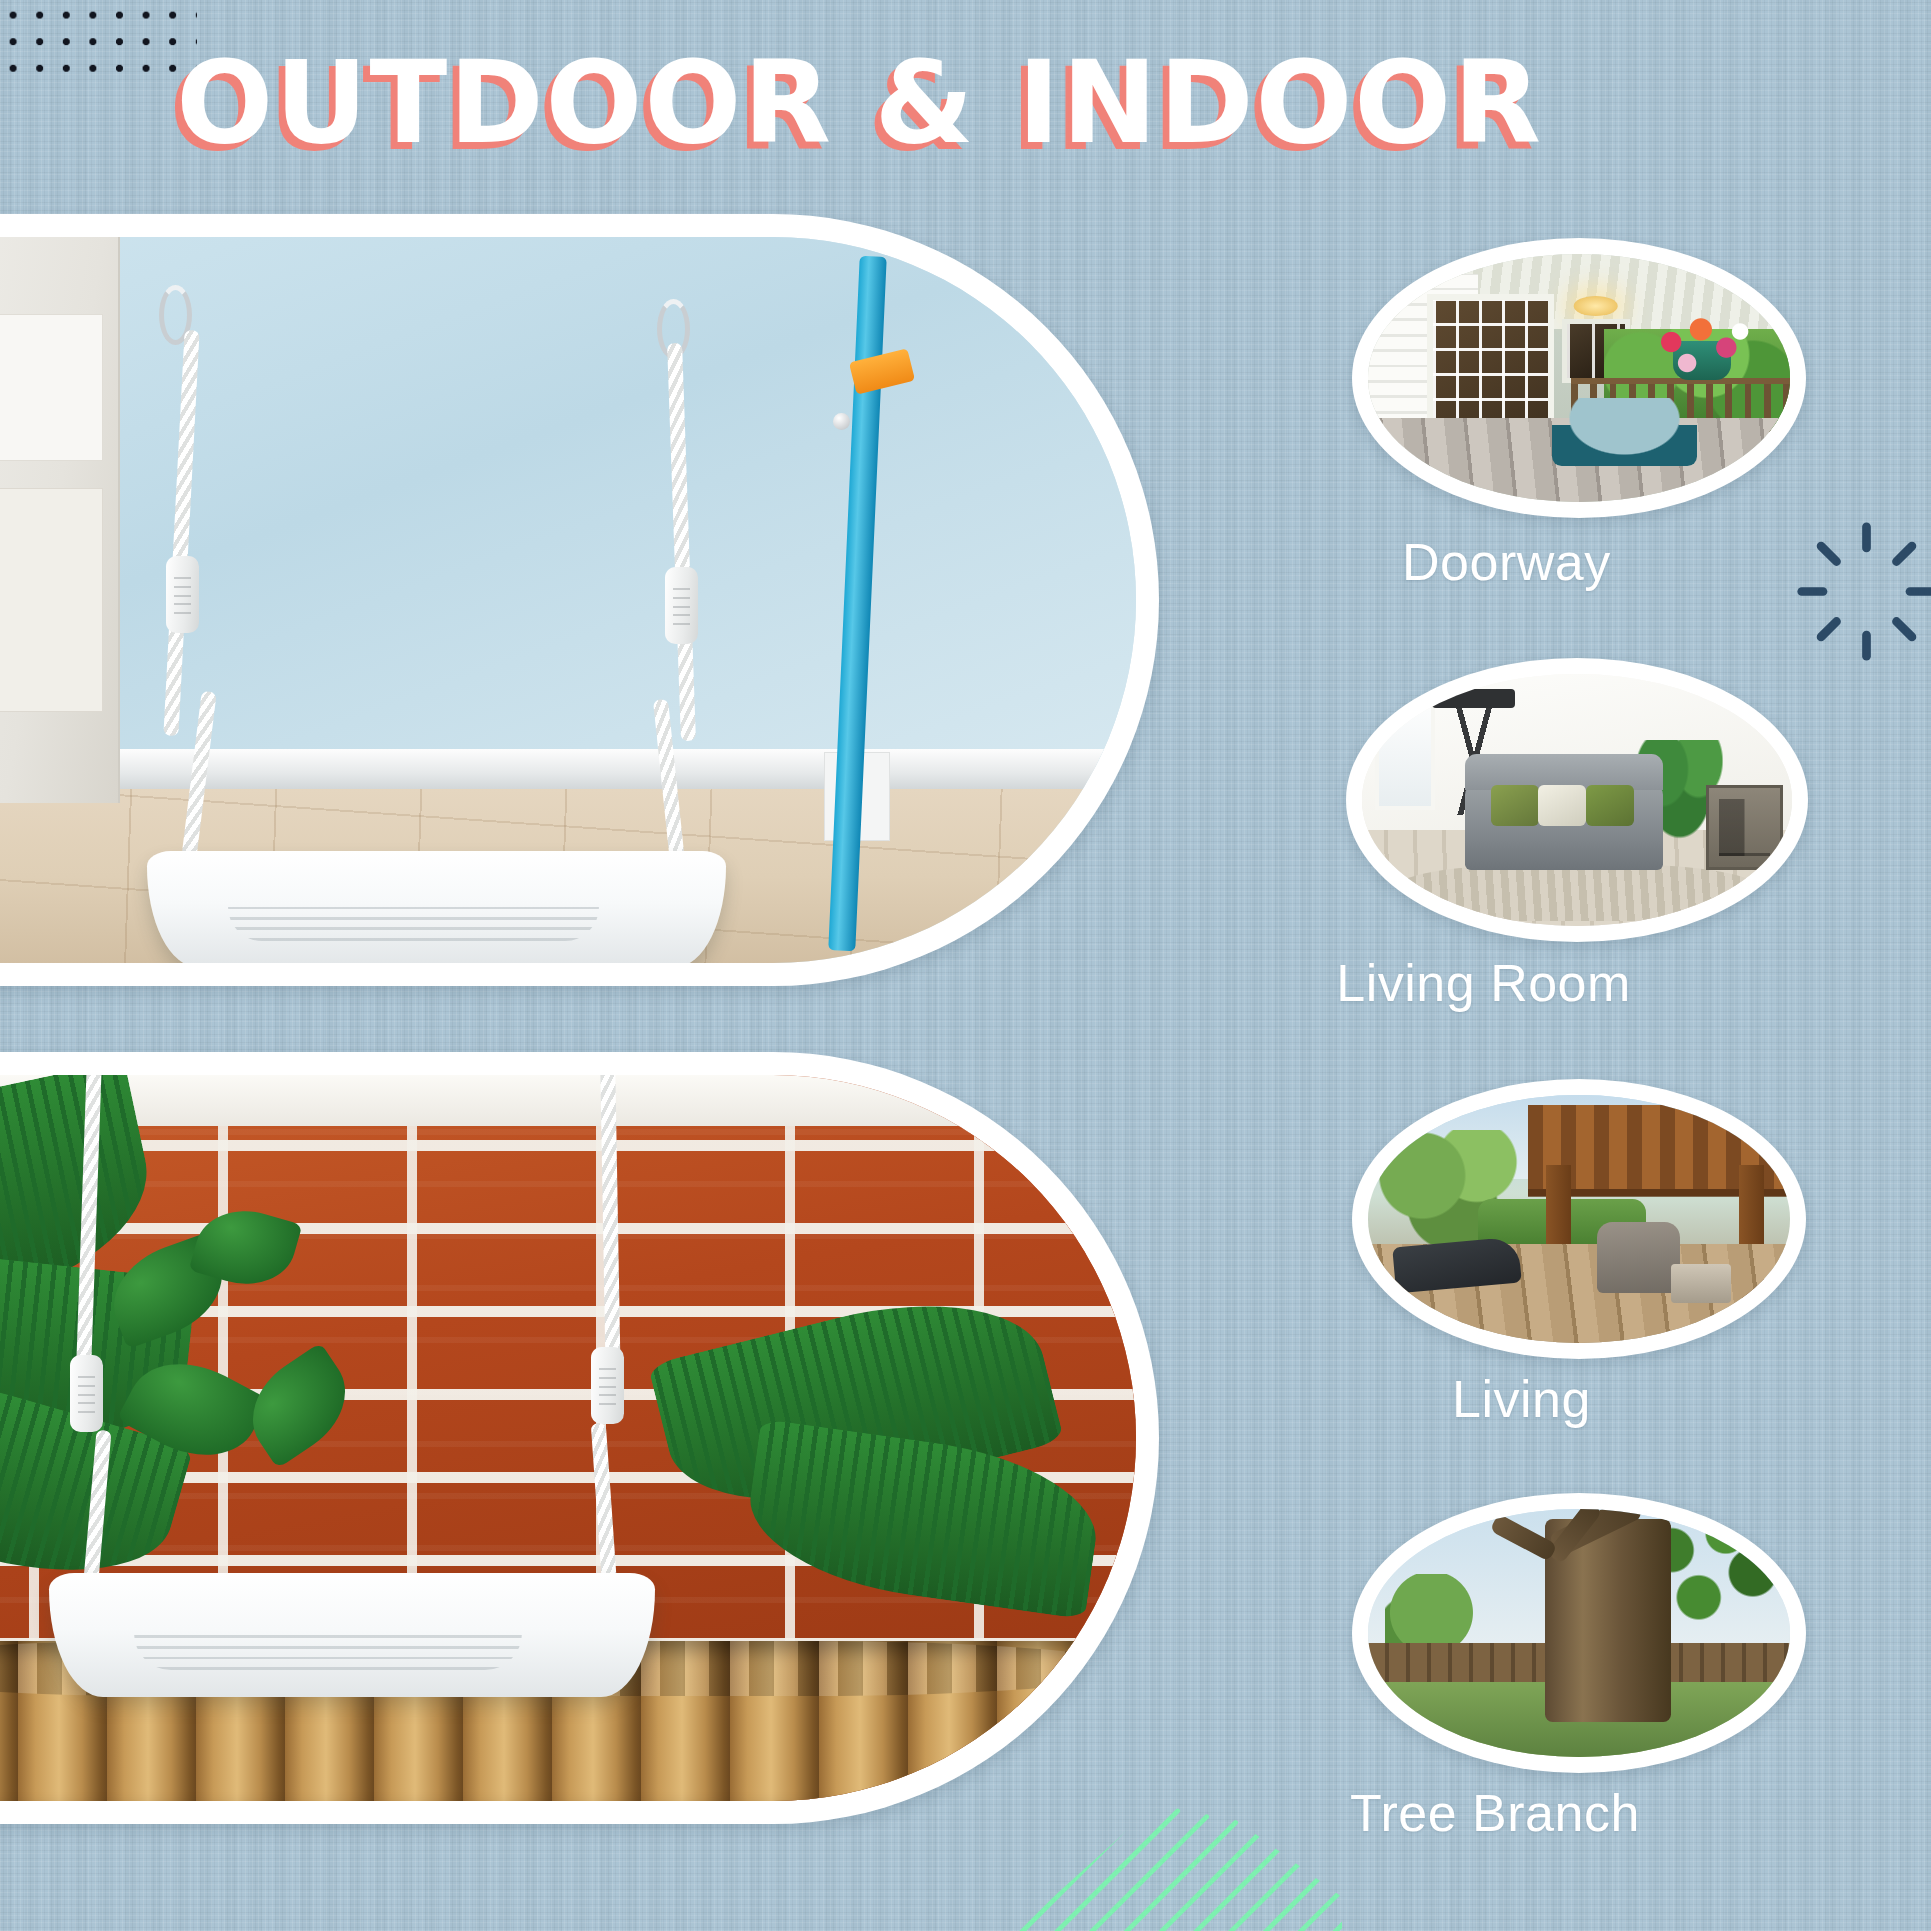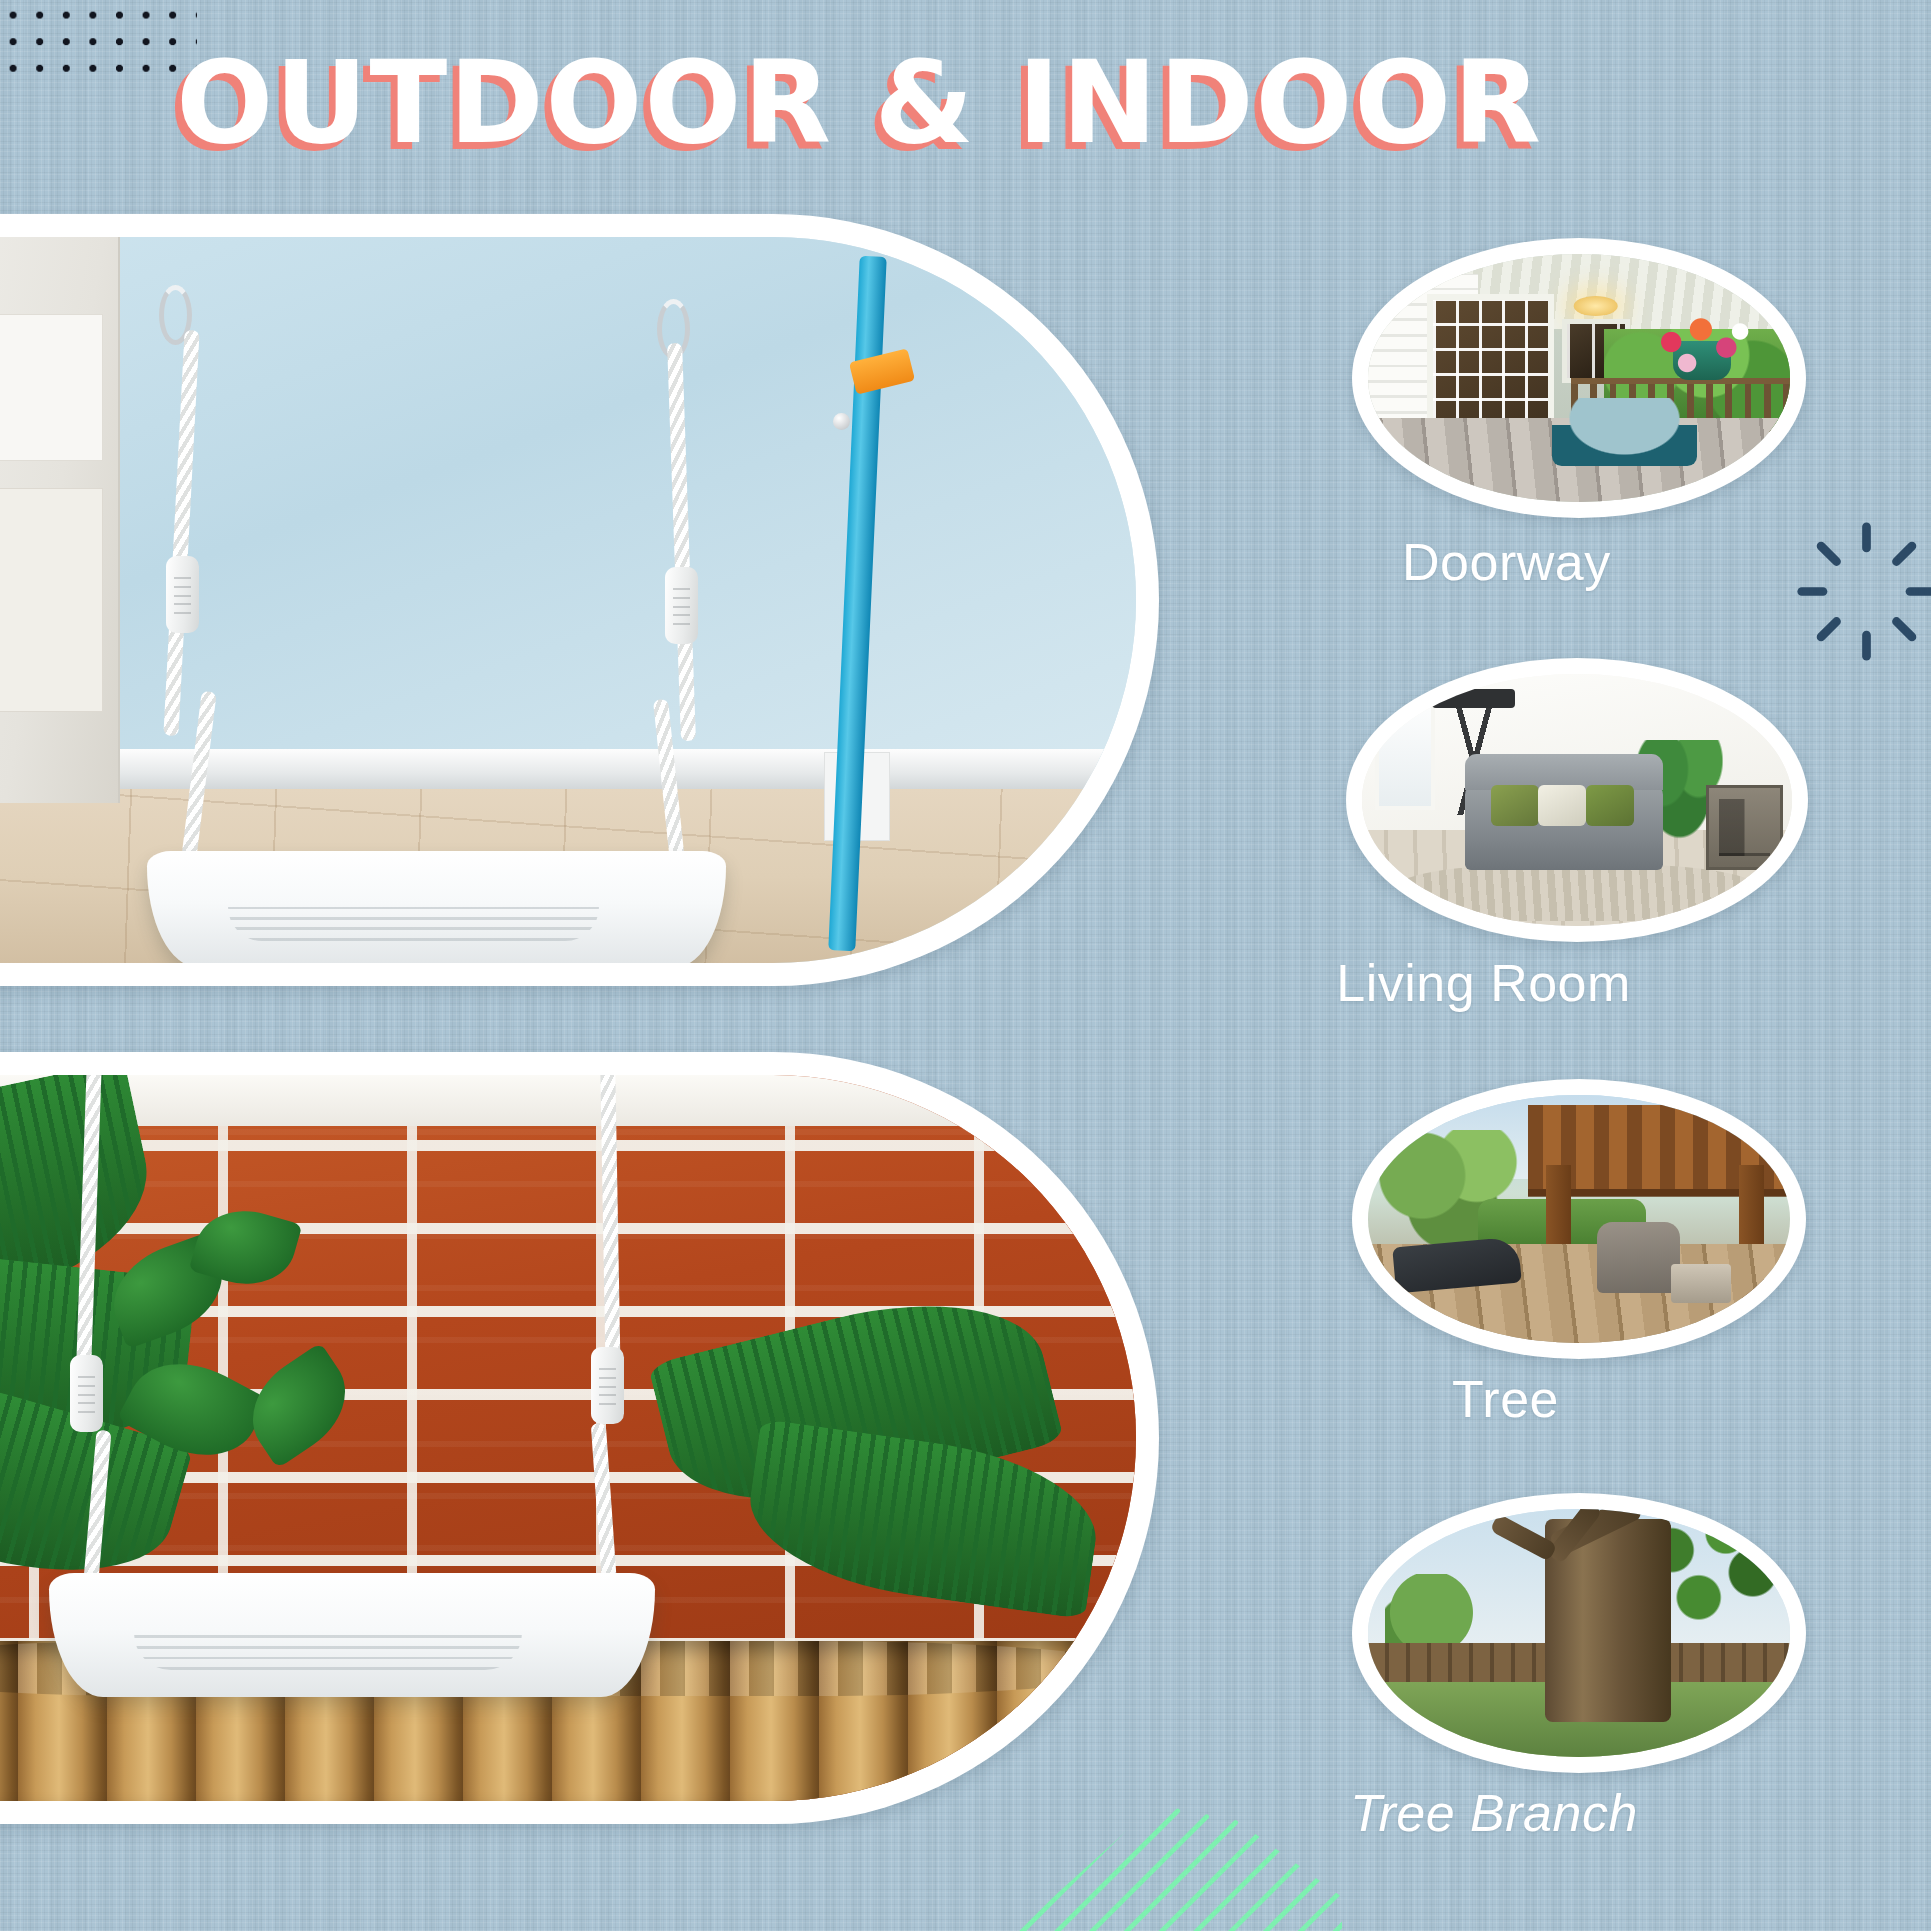--- a/index.html
+++ b/index.html
@@ -674,34 +674,34 @@
         <div class="hedge"></div>
         <div class="pergola"></div>
         <div class="post a"></div>
         <div class="post b"></div>
         <div class="deckfloor"></div>
         <div class="lounger"></div>
         <div class="armchair"></div>
         <div class="sidetable"></div>
       </div>
     </div>
-    <div class="thumb-label" style="left:100px; top:290px;">Tree</div>
+    <div class="thumb-label" style="left:100px; top:290px;">Living</div>
   </div>
 
   <div class="thumb-wrap" style="left:1352px; top:1493px;">
     <div class="thumb" style="width:454px; height:280px;">
       <div class="pic pic-tree">
         <div class="sky2"></div>
         <div class="smalltree"></div>
         <div class="canopy"></div>
         <div class="fence"></div>
         <div class="grass"></div>
         <div class="trunk"></div>
         <div class="branch br1"></div>
         <div class="branch br2"></div>
         <div class="branch br3"></div>
       </div>
     </div>
-    <div class="thumb-label" style="left:-1.9px; top:290px;font-style:italic;">Tree Branch</div>
+    <div class="thumb-label" style="left:-1.9px; top:290px;">Tree Branch</div>
   </div>
 
 </div>
 
 
 </body></html>

